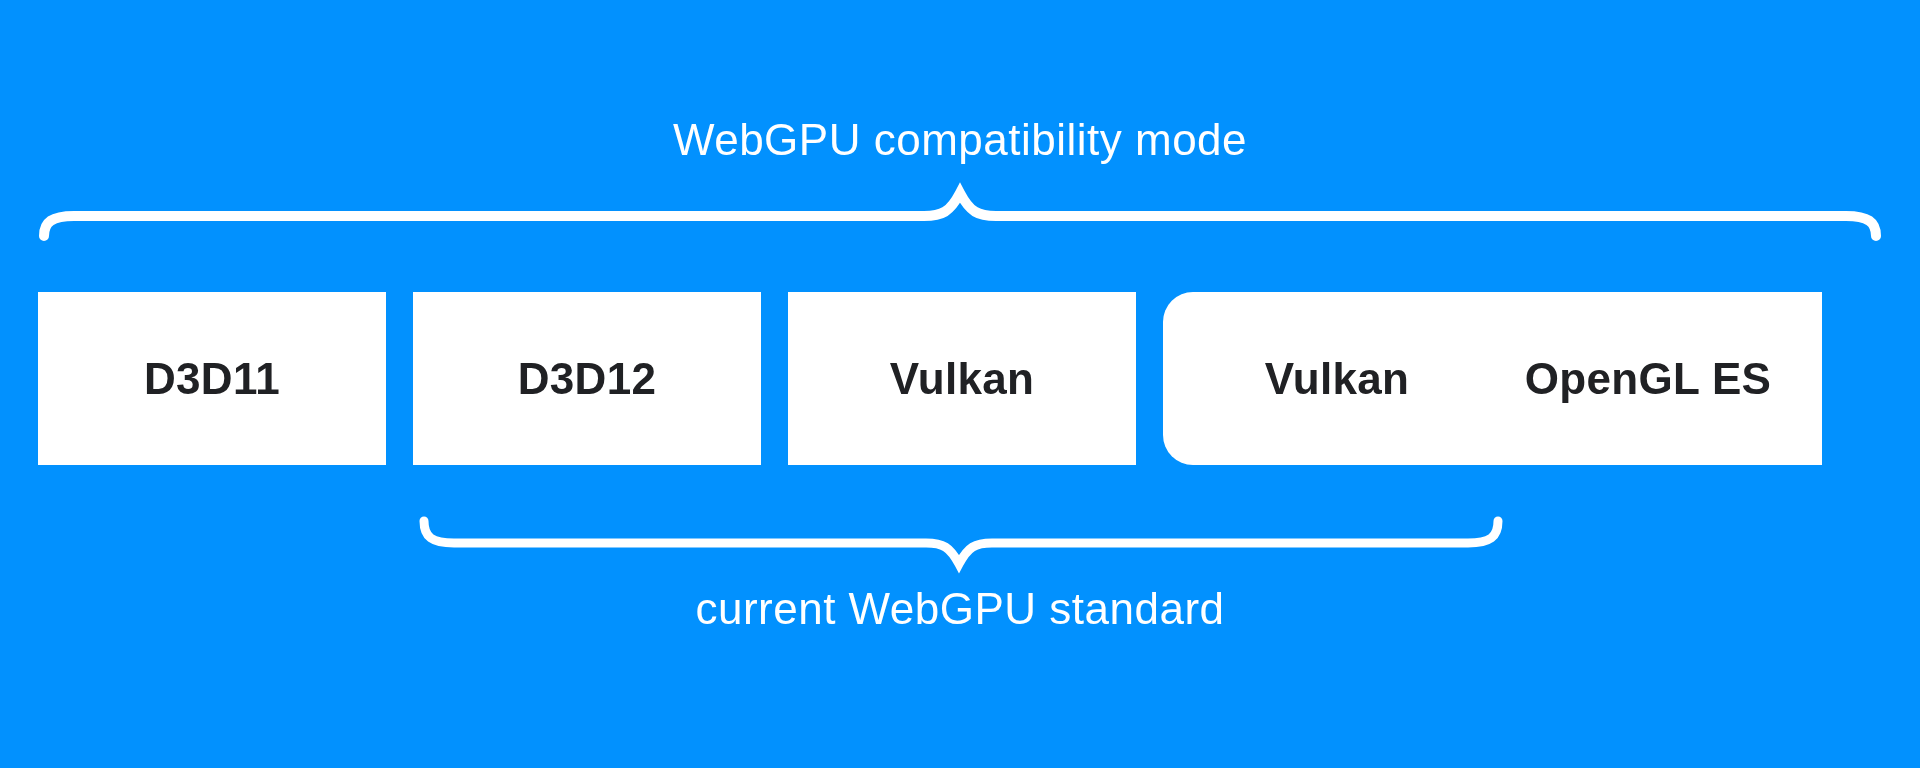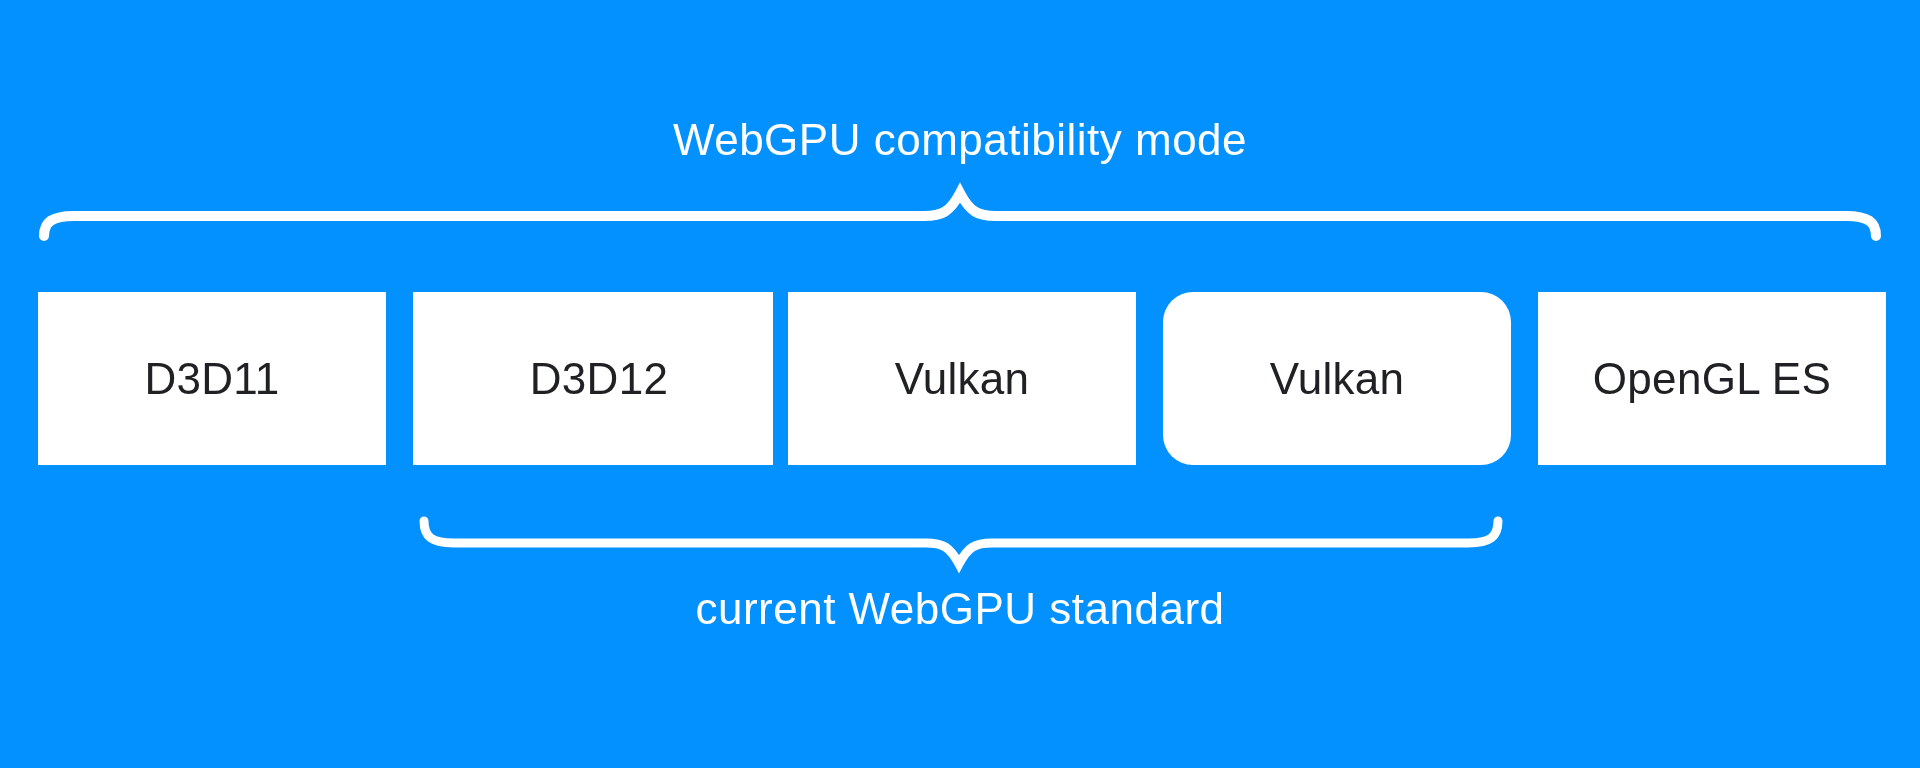--- a/index.html
+++ b/index.html
@@ -45,28 +45,28 @@
     position: absolute;
     top: 292px;
     width: 348px;
     height: 173px;
     background: #ffffff;
     display: flex;
     align-items: center;
     justify-content: center;
     color: #202124;
     font-size: 44px;
-    font-weight: 400;
+    font-weight: 700;
     letter-spacing: 0.3px;
   }
   .box-0 { left: 38px; }
-  .box-1 { left: 413px; padding-left: 12px; }
+  .box-1 { left: 413px; }
   .box-2 { left: 788px; }
   .box-3 { left: 1163px; border-radius: 30px; }
-  .box-4 { left: 1538px; }
+  .box-4 { left: 1474px; }
   .diagram-subtitle {
     position: absolute;
     left: 0;
     top: 580px;
     width: 1920px;
     height: 58px;
     display: flex;
     align-items: center;
     justify-content: center;
     color: #ffffff;

